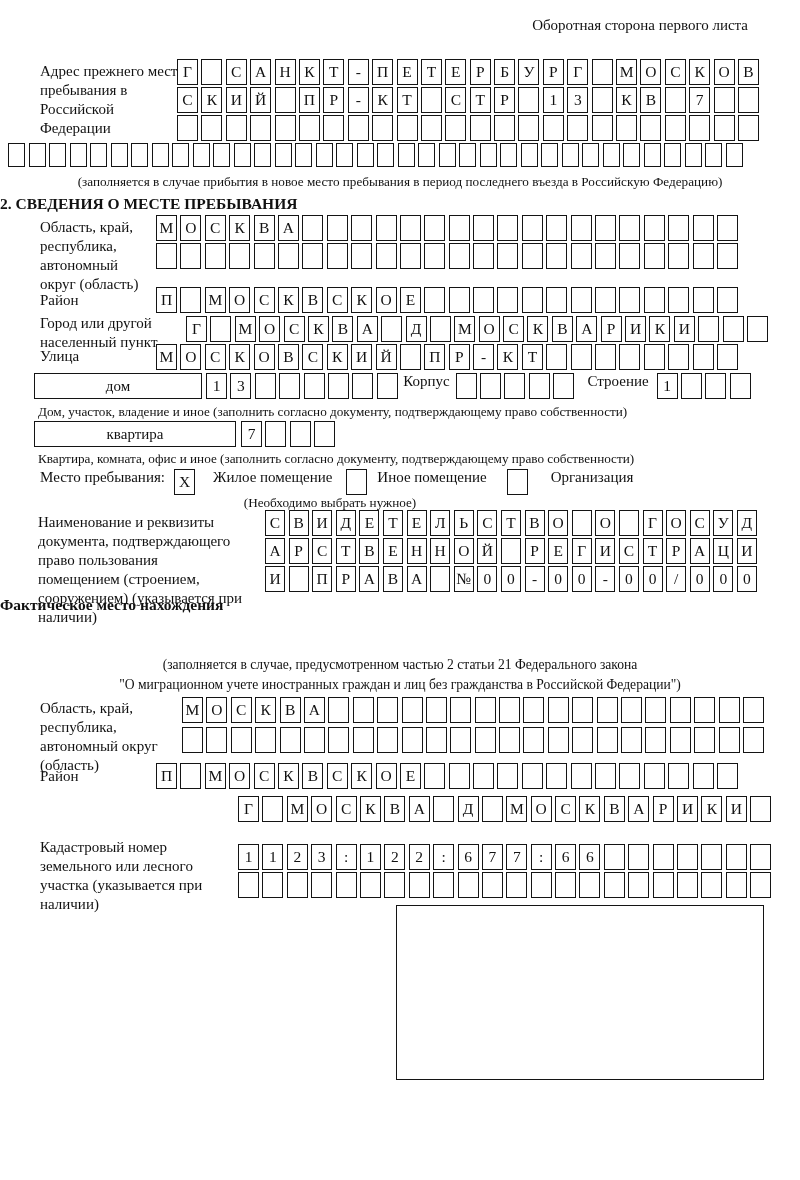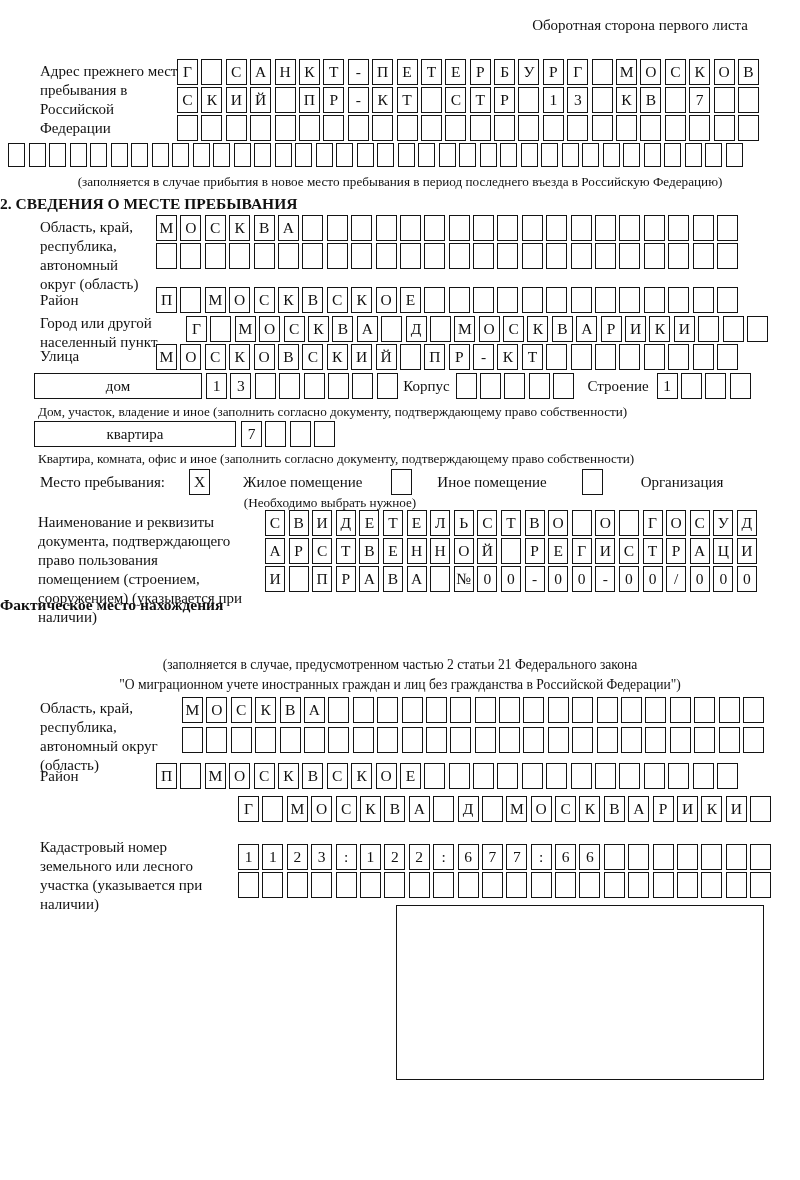--- a/index.html
+++ b/index.html
@@ -22,21 +22,21 @@
   .t21 .cell{width:20px;margin-right:3.6px;}
   .wide-box{
     flex:none;border:1.5px solid #141414;height:26px;box-sizing:border-box;
     display:flex;align-items:center;justify-content:center;font-size:15px;background:#fff;
   }
   .chk{
     flex:none;display:inline-flex;align-items:center;justify-content:center;
     width:21px;height:26px;border:1.5px solid #141414;box-sizing:border-box;font-size:15.5px;
   }
   .inline-lbl{font-size:15px;white-space:nowrap;}
-  .flexrow{display:flex;align-items:center;}
+  .flexrow{display:flex;}
   .gap2{margin-bottom:4px;}
   .stamp-box{border:1.5px solid #141414;box-sizing:border-box;background:#fff;}
 </style>
 </head>
 <body>
 
 <div class="page">
 
   <div class="abs lbl" style="top:16px;right:52px;">Оборотная сторона первого листа</div>
 
@@ -337,21 +337,21 @@
     <div class="wide-box" style="width:202px;margin-right:5px;">квартира</div>
     <div class="cells-row" style="margin-bottom:0;">
         <span class="cell">7</span>
         <span class="cell"></span>
         <span class="cell"></span>
         <span class="cell"></span>
       </div>
   </div>
   <div class="abs note" style="left:38px;top:450px;">Квартира, комната, офис и иное (заполнить согласно документу, подтверждающему право собственности)</div>
 
-  <div class="abs flexrow" style="left:40px;top:469px;gap:15px;">
+  <div class="abs flexrow" style="left:40px;top:469px;">
     <div class="inline-lbl">Место пребывания:</div>
     <span class="chk" style="margin-left:9px;">X</span>
     <div class="inline-lbl" style="margin-left:18px;">Жилое помещение</div>
     <span class="chk" style="margin-left:14px;"></span>
     <div class="inline-lbl" style="margin-left:10px;">Иное помещение</div>
     <span class="chk" style="margin-left:20px;"></span>
     <div class="inline-lbl" style="margin-left:23px;">Организация</div>
   </div>
   <div class="abs note" style="left:150px;top:494px;width:360px;text-align:center;">(Необходимо выбрать нужное)</div>
 

